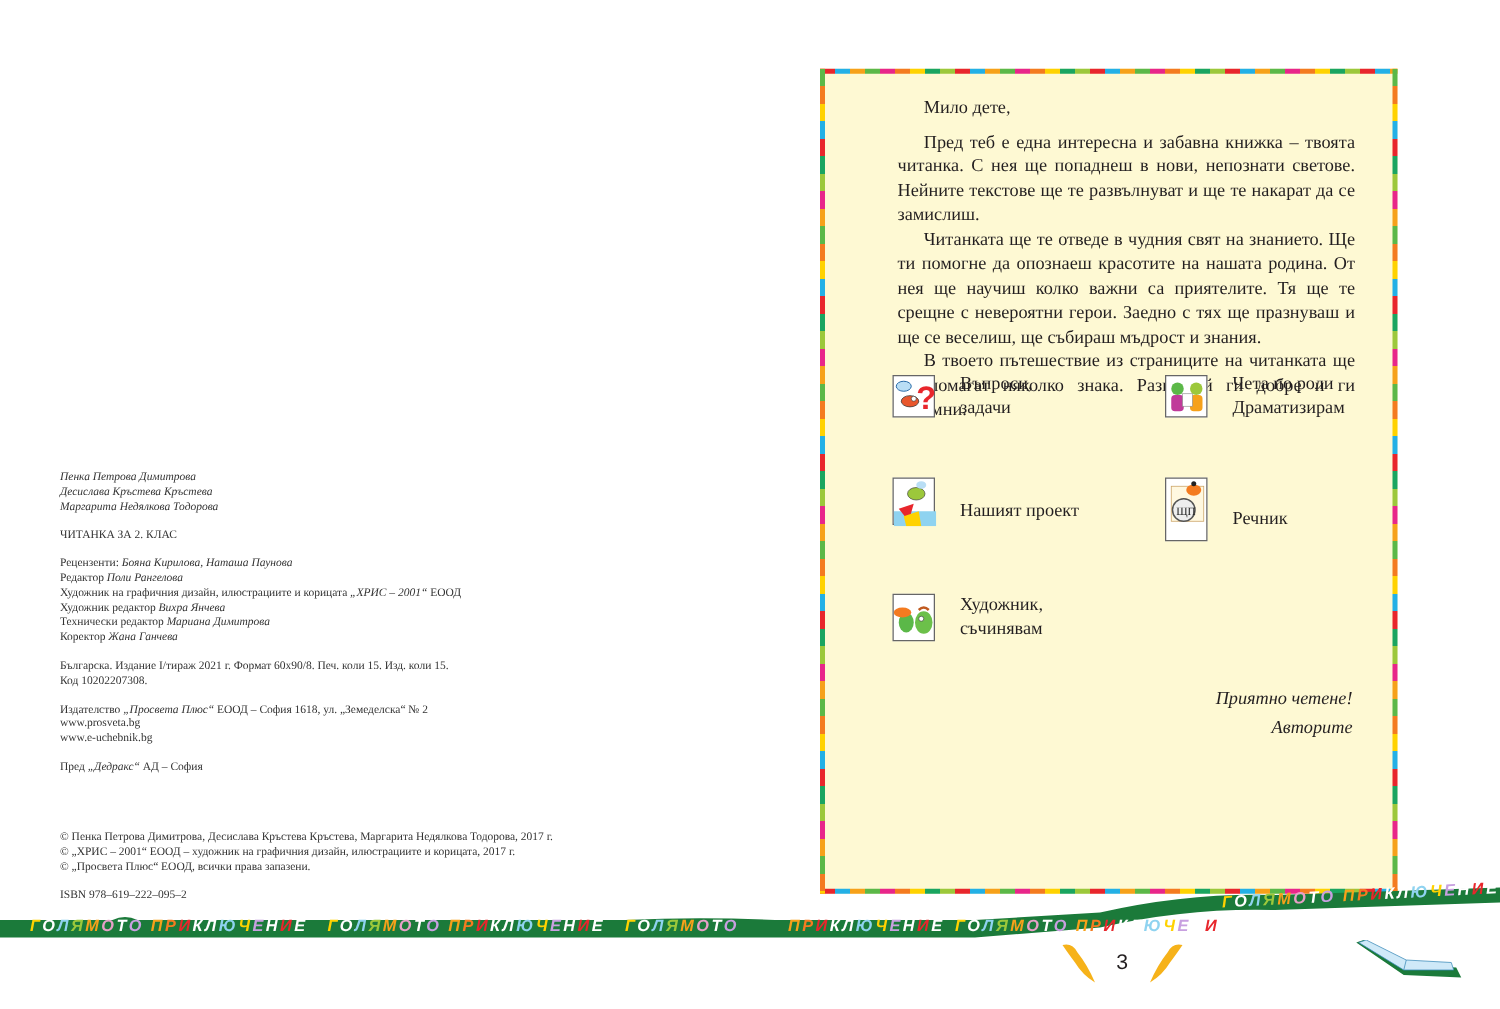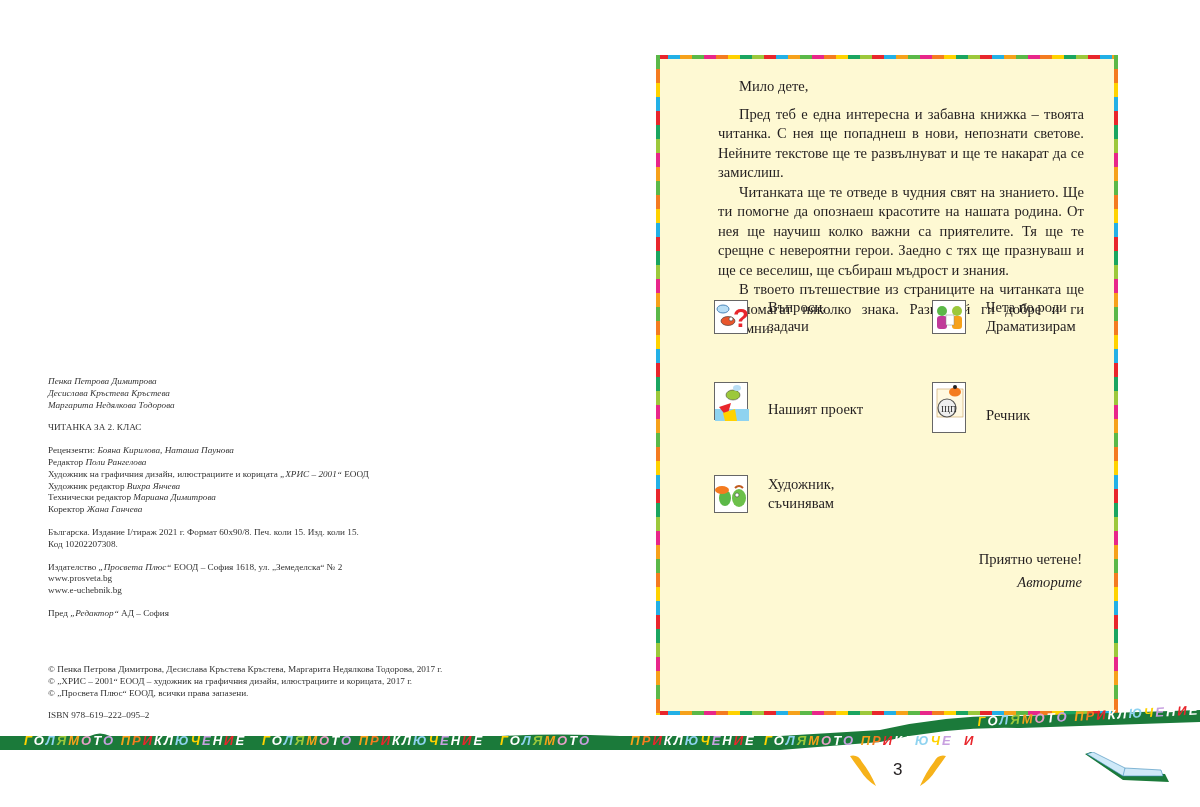--- a/index.html
+++ b/index.html
@@ -16,21 +16,21 @@
   .border-left,.border-right{top:0;width:4px;height:660px;}
   .border-left{left:0;} .border-right{right:0;}
   .stripe-h{background:repeating-linear-gradient(90deg,#e8262c 0 12px,#23b0e6 12px 24px,#f6a11a 24px 36px,#5bb848 36px 48px,#e8268a 48px 60px,#f47b20 60px 72px,#ffd200 72px 84px,#1aa560 84px 96px,#9cc83b 96px 108px);}
   .stripe-v{background:repeating-linear-gradient(180deg,#5bb848 0 14px,#f47b20 14px 28px,#ffd200 28px 42px,#23b0e6 42px 56px,#e8262c 56px 70px,#1aa560 70px 84px,#9cc83b 84px 98px,#e8268a 98px 112px,#f6a11a 112px 126px);}
   .letter{position:absolute;left:62px;top:22px;width:366px;font-size:14.6px;line-height:19.5px;text-align:justify;}
   .letter p{margin:0;text-indent:21px;}
   .greeting{margin:0 0 8px 0!important;text-indent:21px;}
   .sign{position:absolute;display:flex;align-items:center;}
   .sign-icon{width:34px;height:34px;border:1px solid #666;background:#fff;position:relative;box-sizing:border-box;}
   .sign-label{font-size:14.6px;line-height:19px;margin-left:20px;}
-  .closing{position:absolute;right:36px;font-size:14.6px;text-align:right;}
+  .closing{position:absolute;right:36px;font-size:14.6px;text-align:right;font-style:italic;}
   .banner{position:absolute;left:0;top:706px;width:1200px;height:60px;}
   .page-number{position:absolute;left:893px;top:760px;font-family:"Liberation Sans","DejaVu Sans",sans-serif;font-size:17px;color:#231f20;}
 </style>
 </head>
 <body>
 
 <div class="left-page">
   <div class="imprint" style="top:376px;">
     <div><i>Пенка Петрова Димитрова</i></div>
     <div><i>Десислава Кръстева Кръстева</i></div>
@@ -45,21 +45,21 @@
     <div><span>Технически редактор </span><i>Мариана Димитрова</i></div>
     <div><span>Коректор </span><i>Жана Ганчева</i></div>
     <div class="gap"></div>
     <div>Българска. Издание I/тираж 2021 г. Формат 60x90/8. Печ. коли 15. Изд. коли 15.</div>
     <div>Код 10202207308.</div>
     <div class="gap"></div>
     <div><span>Издателство </span><i>„Просвета Плюс“</i><span> ЕООД – София 1618, ул. „Земеделска“ № 2</span></div>
     <div>www.prosveta.bg</div>
     <div>www.e-uchebnik.bg</div>
     <div class="gap"></div>
-    <div><span>Пред </span><i>„Редактор“</i><span> АД – София</span></div>
+    <div><span>Пред </span><i>„Дедракс“</i><span> АД – София</span></div>
   </div>
 
   <div class="imprint" style="top:664px;">
     <div>© Пенка Петрова Димитрова, Десислава Кръстева Кръстева, Маргарита Недялкова Тодорова, 2017 г.</div>
     <div>© „ХРИС – 2001“ ЕООД – художник на графичния дизайн, илюстрациите и корицата, 2017 г.</div>
     <div>© „Просвета Плюс“ ЕООД, всички права запазени.</div>
     <div class="gap"></div>
     <div>ISBN 978–619–222–095–2</div>
   </div>
 </div>

